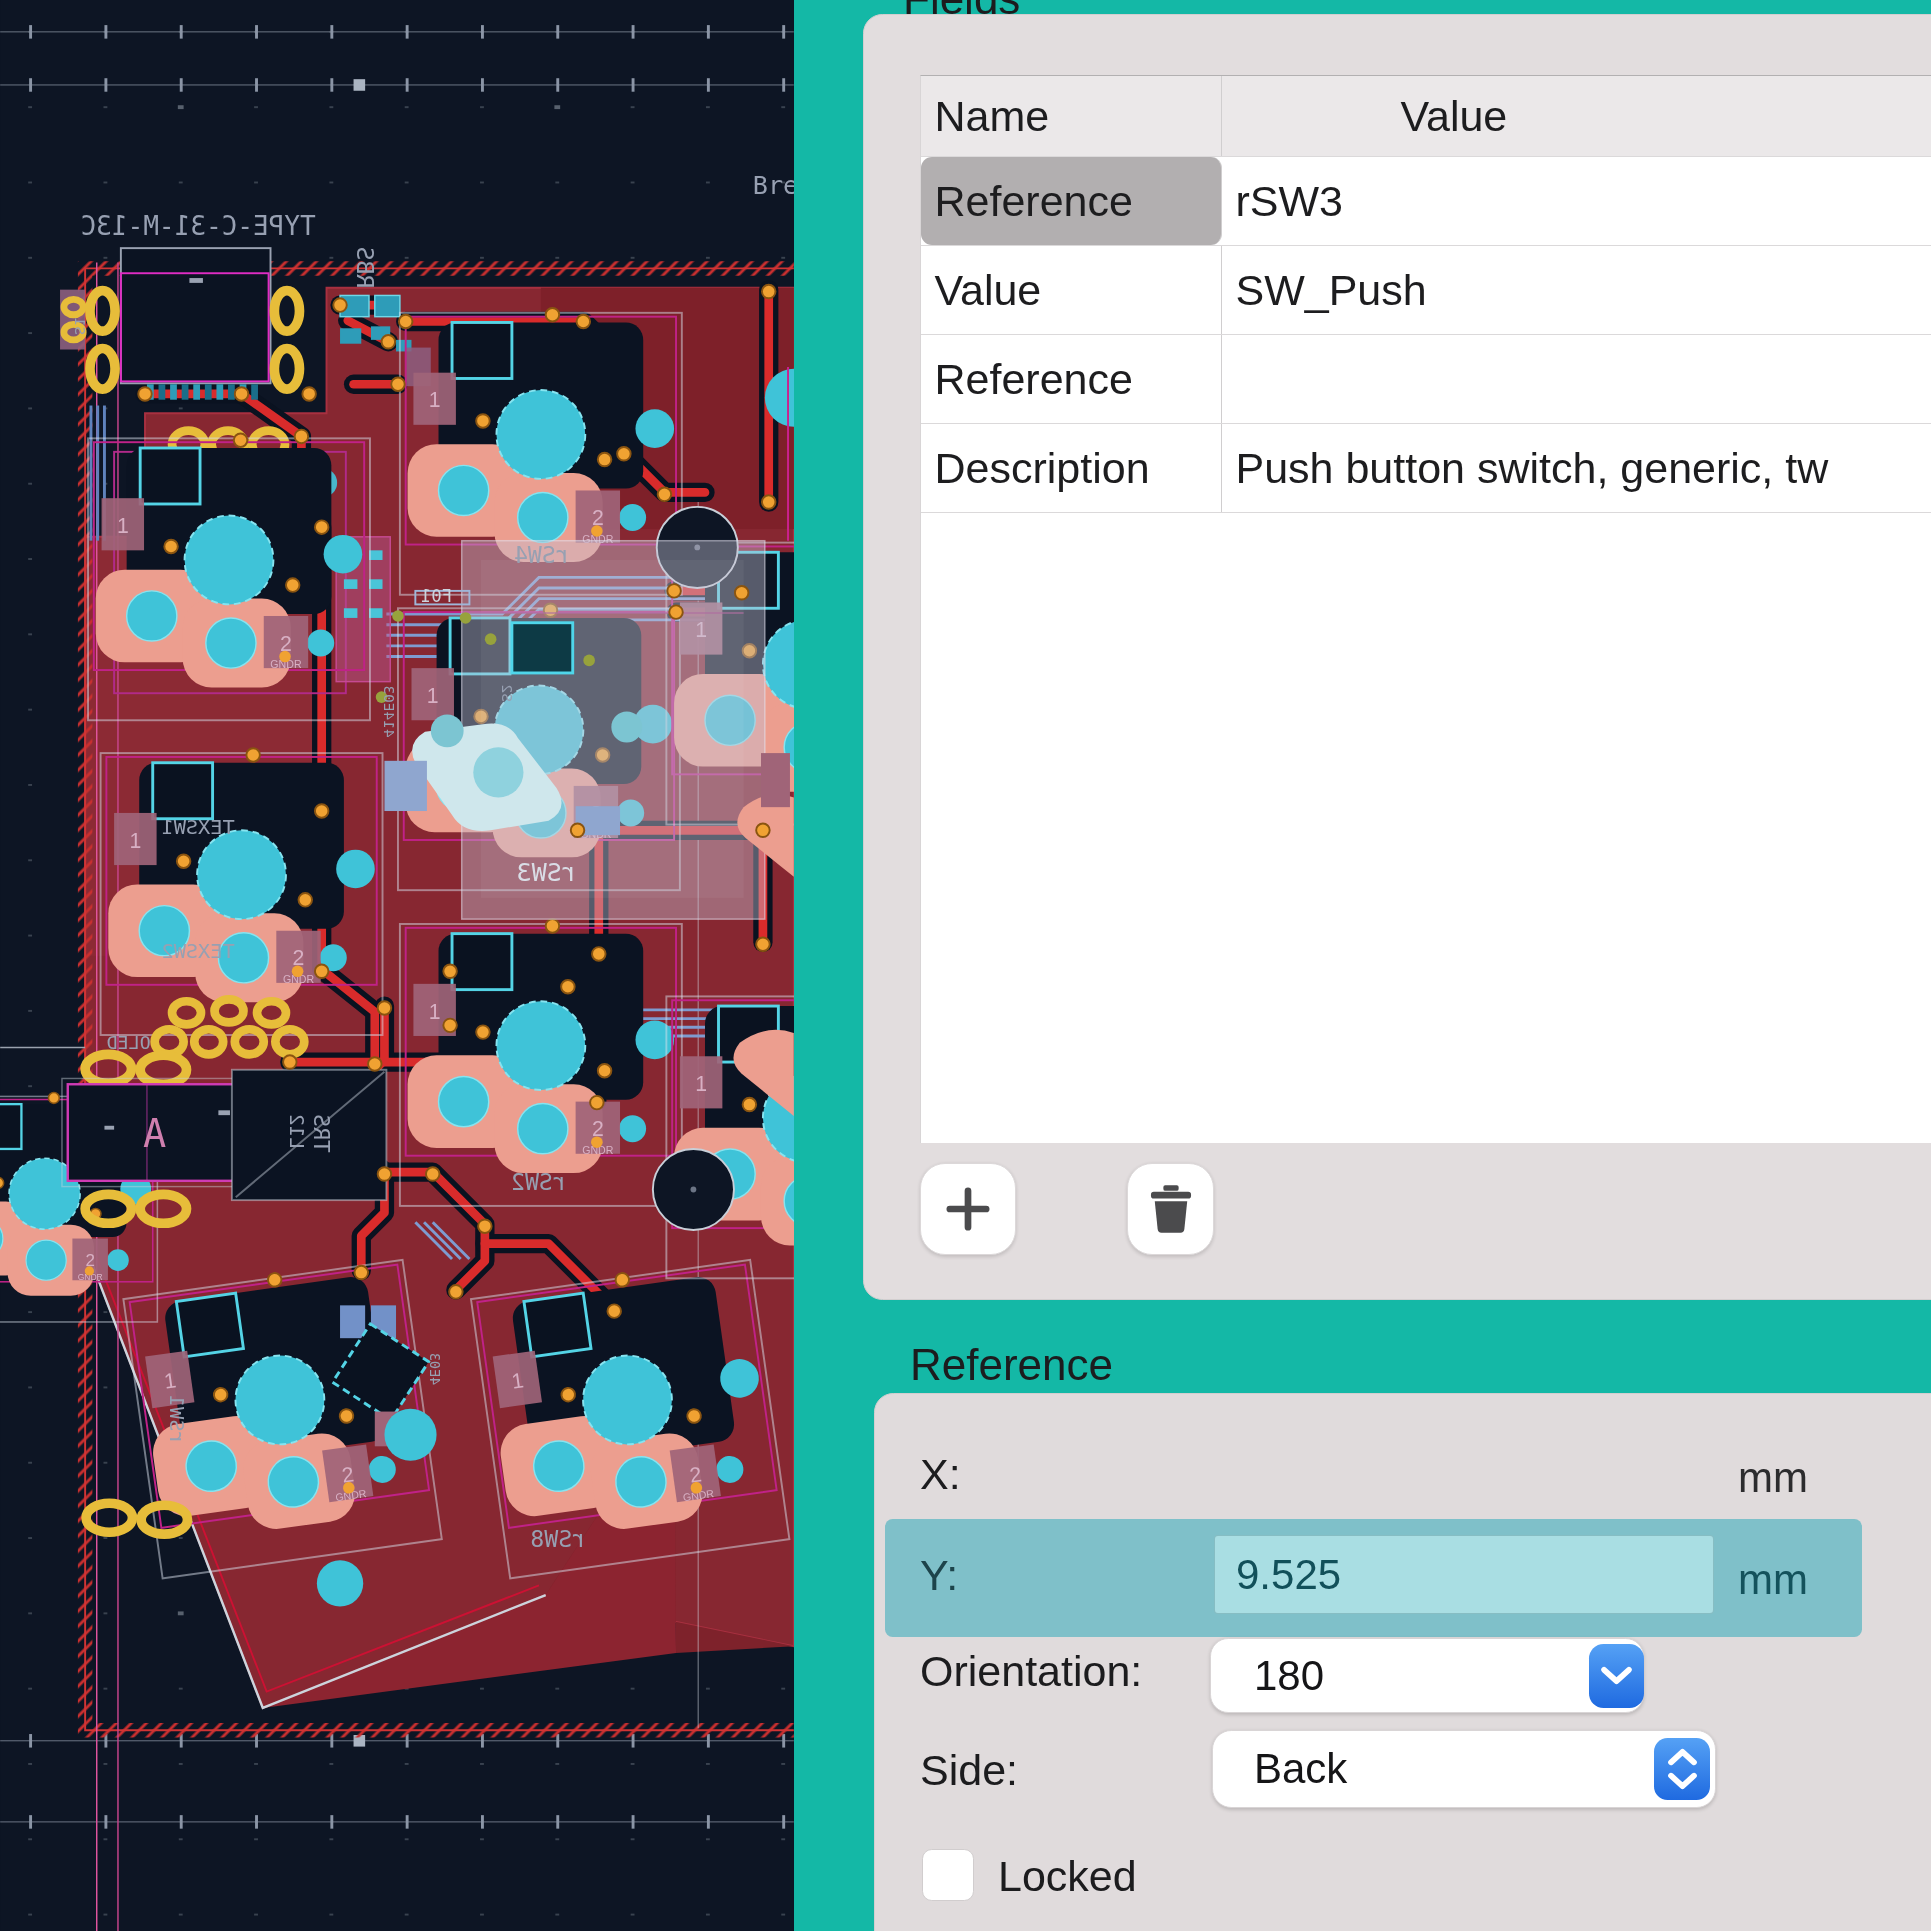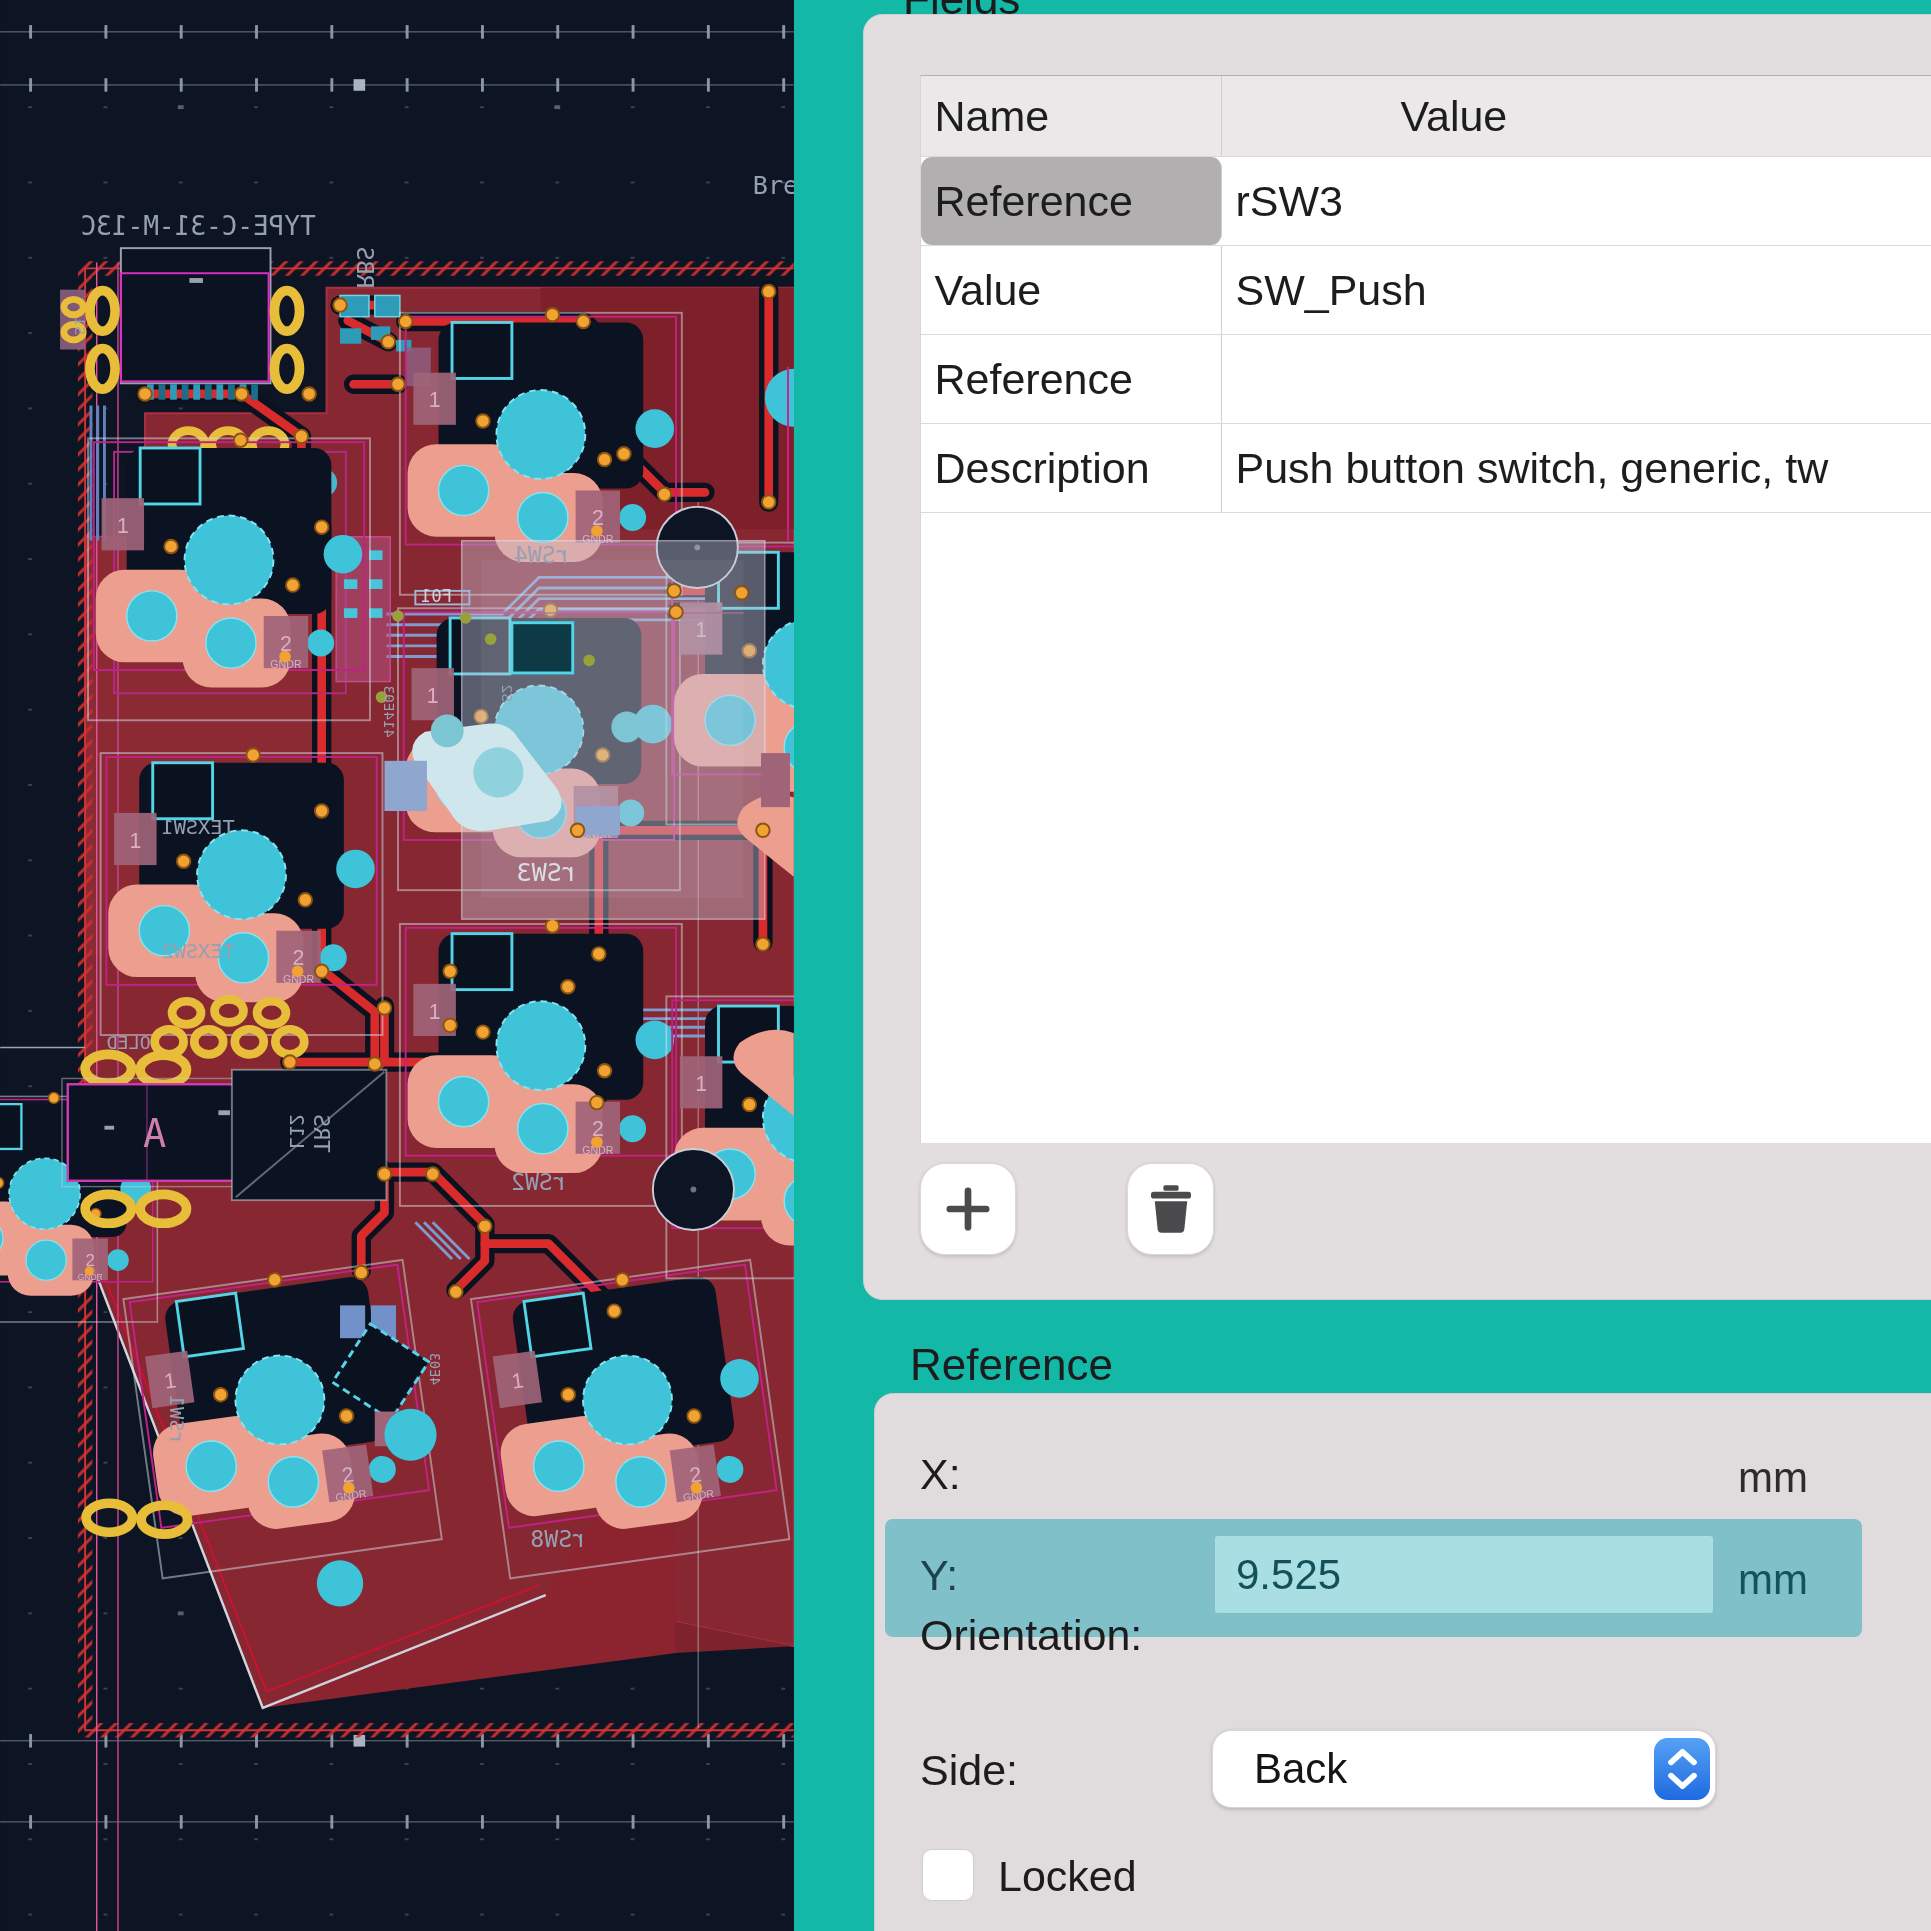--- a/index.html
+++ b/index.html
@@ -740,21 +740,29 @@
 
   <div id="hl-band"></div>
 
   <div class="plabel" style="left:126px;top:1450px;">X:</div>
   <div class="unit" style="left:944px;top:1454px;">mm</div>
 
   <div class="plabel" style="left:126px;top:1551px;color:#1d444b;">Y:</div>
   <div class="tinput" id="y-input">9.525</div>
   <div class="unit" style="left:944px;top:1556px;color:#14525c;">mm</div>
 
-  <div class="plabel" style="left:126px;top:1611px;">Orientation:</div>
+  <div class="plabel" style="left:126px;top:1647px;">Orientation:</div>
+  <div class="combo" id="o-combo">
+    <span>180</span>
+    <div class="blue-btn" style="left:378px;top:4.8px;width:55px;height:64px;">
+      <svg width="33" height="21" viewBox="0 0 34 22">
+        <path d="M4 5 L17 17 L30 5" fill="none" stroke="#ffffff" stroke-width="6" stroke-linecap="round" stroke-linejoin="round"></path>
+      </svg>
+    </div>
+  </div>
 
   <div class="plabel" style="left:126px;top:1746px;">Side:</div>
   <div class="combo" id="s-combo">
     <span>Back</span>
     <div class="blue-btn" style="left:441px;top:6.8px;width:56px;height:62px;border-radius:13.5px;">
       <svg width="33" height="44" viewBox="0 0 34 46">
         <path d="M5 16 L17 5 L29 16" fill="none" stroke="#ffffff" stroke-width="6" stroke-linecap="round" stroke-linejoin="round"></path>
         <path d="M5 30 L17 41 L29 30" fill="none" stroke="#ffffff" stroke-width="6" stroke-linecap="round" stroke-linejoin="round"></path>
       </svg>
     </div>

